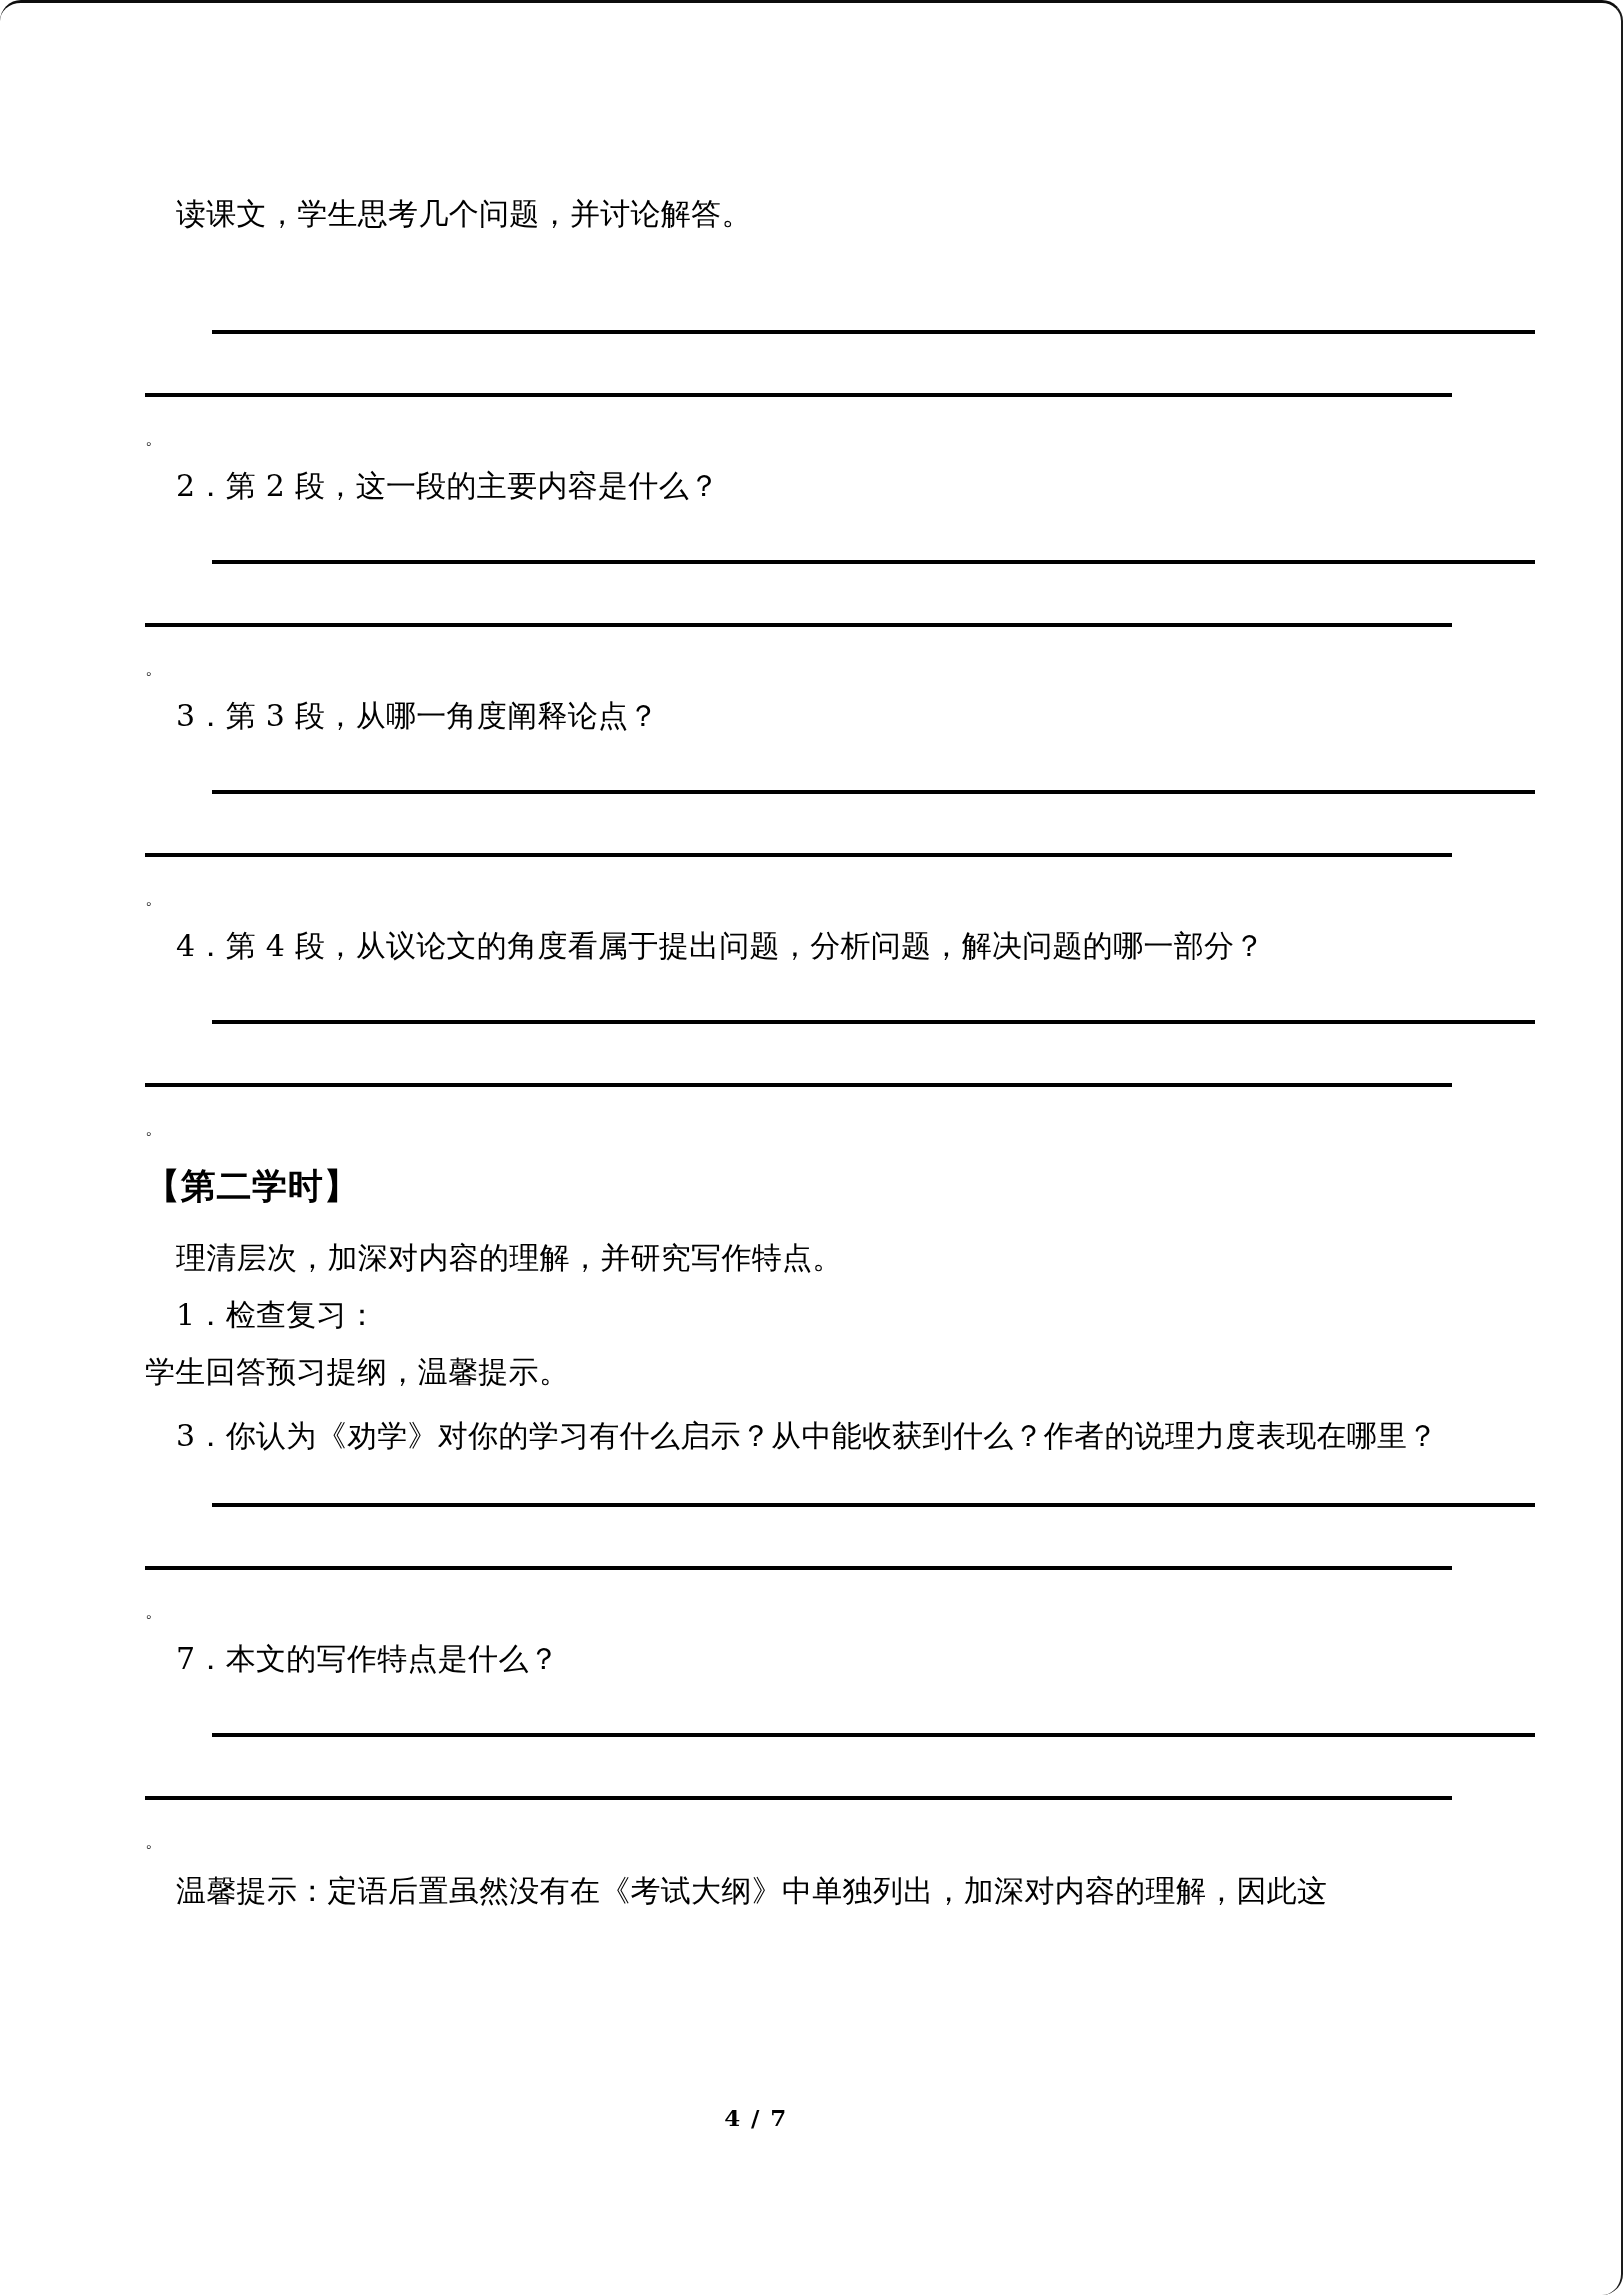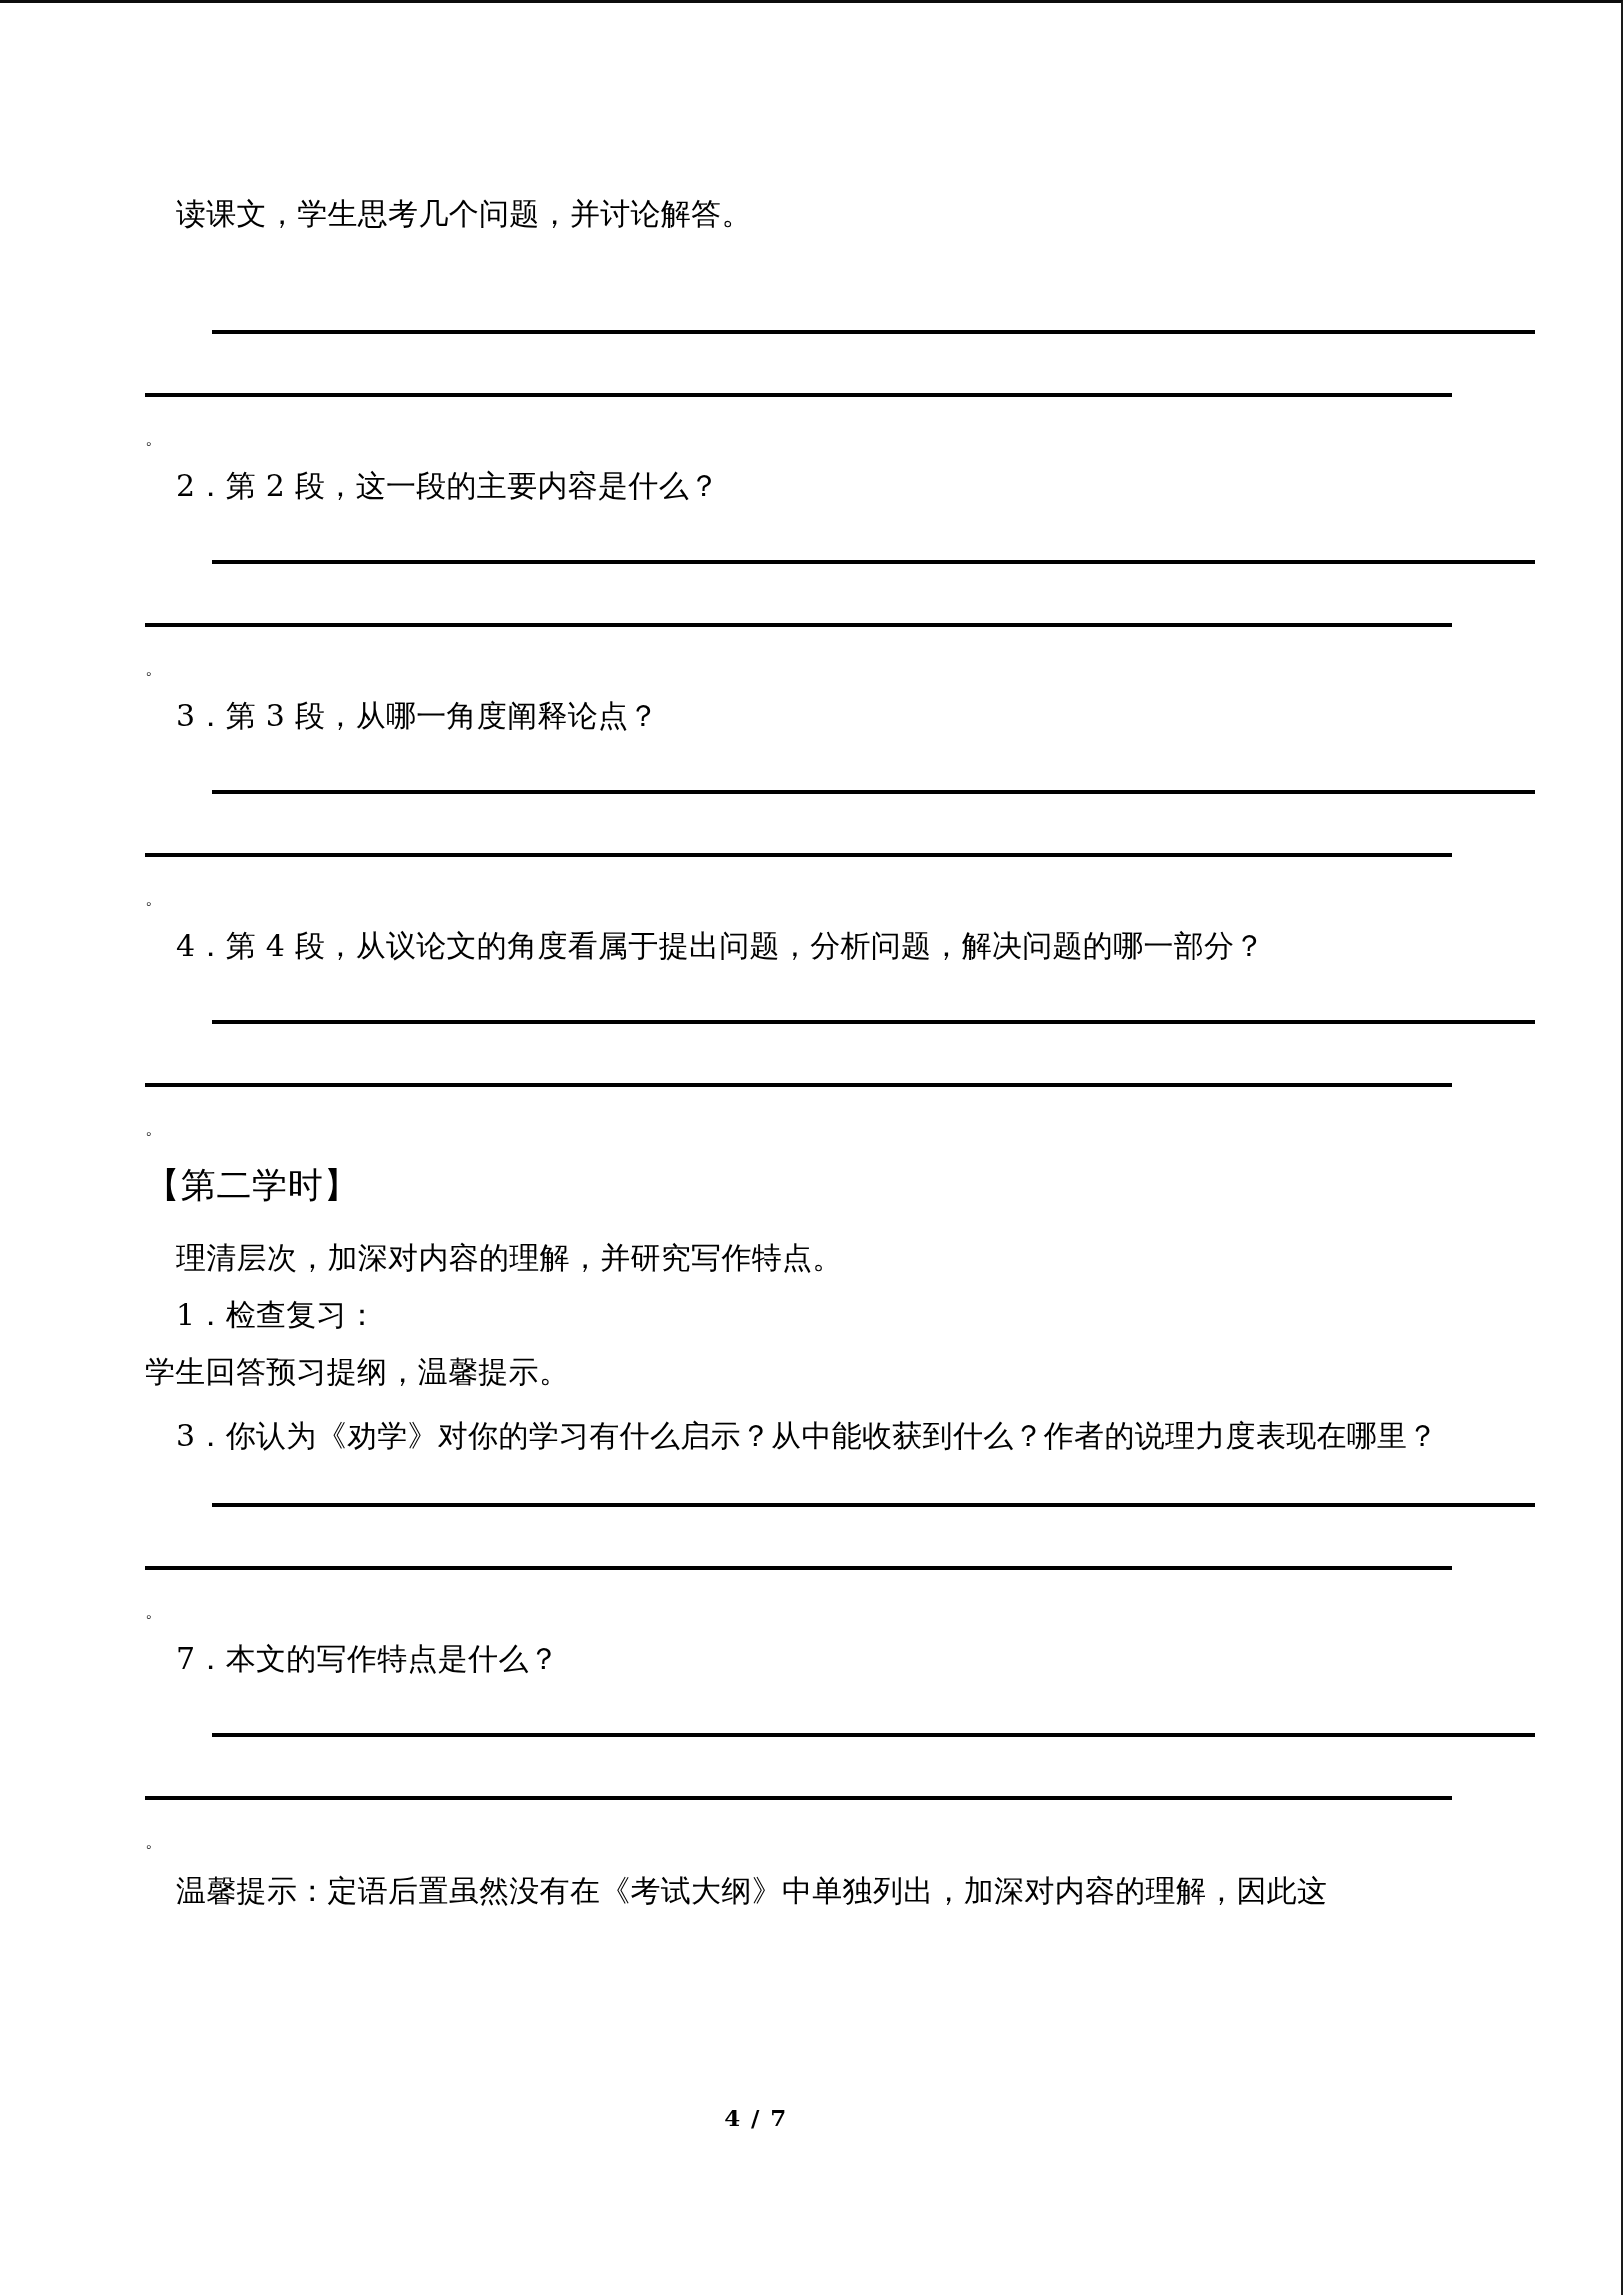--- a/index.html
+++ b/index.html
@@ -14,20 +14,21 @@
 
   .page {
     position: relative;
     width: 1623px;
     height: 2295px;
     background: #ffffff;
     box-sizing: border-box;
     border-top: 3.4px solid #0d0d0d;
     border-right: 2px solid #1a1a1a;
     overflow: hidden;
+    border-radius: 21px;
   }
 
   .content {
     position: absolute;
     left: 145px;
     top: 0;
     width: 1325px;
   }
 
   
@@ -40,21 +41,21 @@
   .para.wrap {
     white-space: normal;
     line-height: 1.48;
   }
   .indent {
     padding-left: 31px;
   }
 
   .heading {
     font-size: 35px;
-    font-weight: normal;
+    font-weight: bold;
     line-height: 1.0;
     letter-spacing: 0.7px;
     white-space: nowrap;
   }
 
   
   .rule {
     height: 0;
     border-bottom: 4.8px solid #000000;
   }

